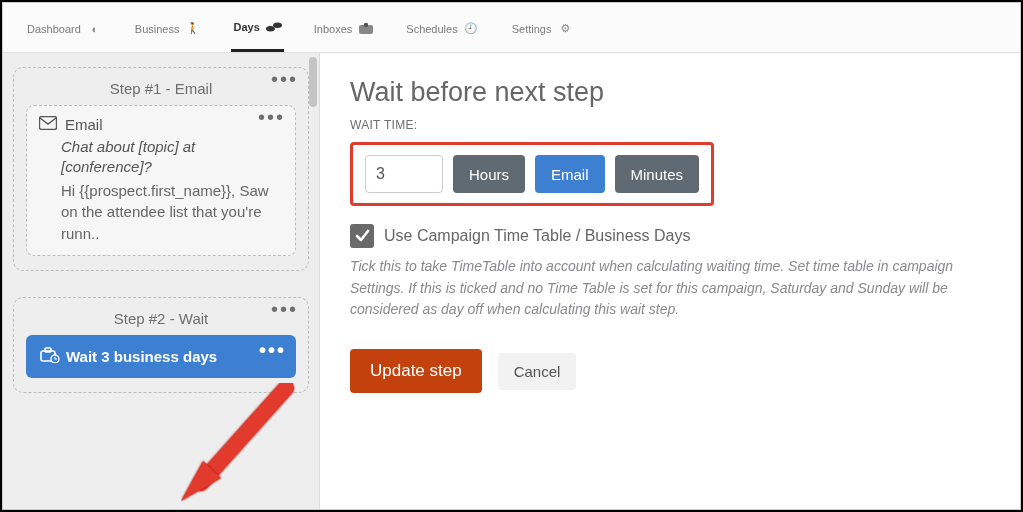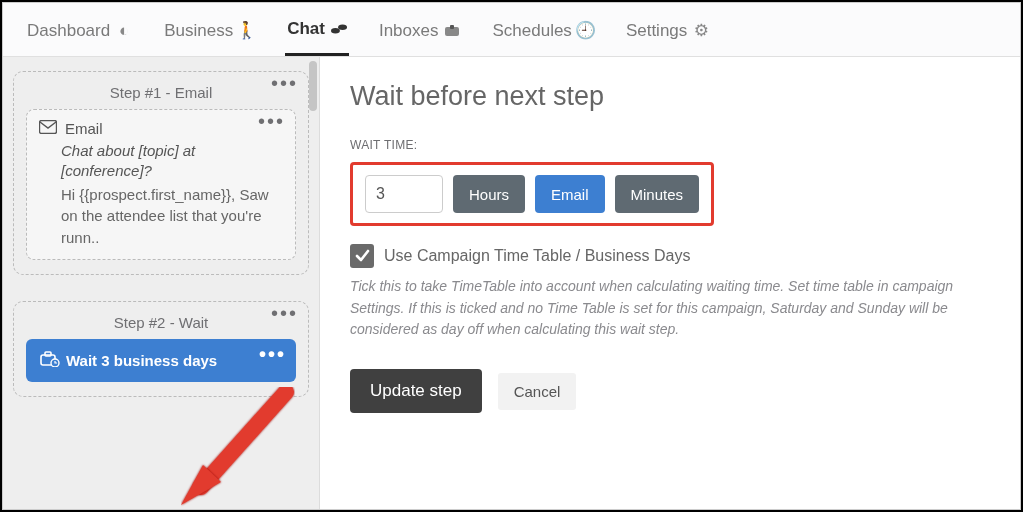--- a/index.html
+++ b/index.html
@@ -1,63 +1,63 @@
 <!DOCTYPE html>
 <html><head>
 <meta charset="utf-8">
 <style>
   * { box-sizing: border-box; margin: 0; padding: 0; font-family: "Segoe UI", Arial, sans-serif; }
   body { background: #fff; width:1023px; height:512px; overflow:hidden; border:2px solid #000; }
   .app { width:100%; height:100%; display:flex; flex-direction:column; border:1px solid #ccc; }
   .tabs { display:flex; gap:28px; padding:10px 22px 0 22px; background:#fbfbfc; border-bottom:1px solid #e0e0e0; }
-  .tab { color:#7a7a7a; font-size:17px; padding:6px 2px 14px 2px; display:flex; align-items:center; gap:6px; cursor:pointer; }
+  .tab { color:#7a7a7a; font-size:11px; padding:6px 2px 14px 2px; display:flex; align-items:center; gap:6px; cursor:pointer; }
   .tab.active { color:#333; font-weight:700; border-bottom:3px solid #222; }
   .tab-ico { width:16px; height:16px; display:inline-flex; align-items:center; justify-content:center; color:#888; }
   .body { flex:1; display:flex; overflow:hidden; }
   .sidebar { width:317px; background:#eeeeee; border-right:1px solid #dcdcdc; padding:14px 10px; position:relative; overflow:hidden; }
   .scrolltrack { position:absolute; right:2px; top:4px; width:8px; height:50px; background:#c5c5c5; border-radius:4px; }
   .step-card { border:1px dashed #bbb; border-radius:10px; background:#eee; padding:10px 12px 14px 12px; margin-bottom:26px; position:relative; }
   .step-title { text-align:center; color:#6f6f72; font-size:15px; margin:2px 0 8px 0; }
   .dots { position:absolute; right:10px; top:6px; color:#6f6f72; font-size:20px; letter-spacing:2px; line-height:10px; cursor:pointer; }
   .email-box { border:1px dashed #bbb; border-radius:8px; background:#f6f6f6; padding:10px 12px; position:relative; }
   .email-head { display:flex; align-items:center; gap:8px; color:#555; font-weight:400; font-size:15px; }
   .email-sub { margin:4px 0 2px 22px; color:#555; font-weight:400; font-style:italic; font-size:15px; line-height:1.35; }
   .email-body { margin-left:22px; color:#666; font-size:15px; line-height:1.45; }
   .wait-chip { background:#3d7fd1; color:#fff; border-radius:6px; padding:12px 14px; display:flex; align-items:center; gap:6px; position:relative; font-weight:700; font-size:15px; }
   .wait-chip .dots { color:#fff; top:10px; }
   .main { flex:1; padding:24px 30px; color:#555; background:#fff; overflow:auto; }
-  h1 { font-size:27px; font-weight:500; color:#666; margin-bottom:26px; }
+  h1 { font-size:27px; font-weight:500; color:#666; margin-bottom:10px; }
   .label { font-size:12px; color:#6d6d70; letter-spacing:0.3px; margin-bottom:10px; }
   .hl { border:3px solid #e23b2e; border-radius:4px; padding:10px 12px; display:inline-flex; gap:10px; align-items:center; }
   .num { width:78px; height:38px; border:1px solid #ccc; border-radius:4px; padding:0 10px; font-size:16px; color:#555; background:#fff; }
   .unit { height:38px; padding:0 16px; border:none; border-radius:4px; background:#5f6a72; color:#fff; font-size:15px; cursor:pointer; }
   .unit.sel { background:#3d7fd1; }
   .chkrow { display:flex; align-items:center; gap:10px; margin-top:18px; color:#666; font-size:16px; }
   .chk { width:24px; height:24px; border-radius:3px; background:#6a6a6a; display:flex; align-items:center; justify-content:center; color:#fff; cursor:pointer; }
   .help { margin-top:8px; color:#8a8a8e; font-style:italic; font-size:14px; line-height:1.55; max-width:640px; }
   .actions { margin-top:28px; display:flex; gap:16px; align-items:center; }
-  .primary { background:#404040; color:#fff; border:none; border-radius:4px; padding:12px 20px; font-size:17px; cursor:pointer; }
+  .primary { background:#c2410c; color:#fff; border:none; border-radius:4px; padding:12px 20px; font-size:17px; cursor:pointer; }
   .secondary { background:#f2f2f2; color:#555; border:none; border-radius:3px; padding:10px 16px; font-size:15px; cursor:pointer; }
   .arrow { position:absolute; left:178px; top:330px; pointer-events:none; }
 </style>
 </head>
 <body>
 
 <div class="app">
   <div class="tabs">
     <div class="tab">
       <span>Dashboard</span>
       <span class="tab-ico">◐</span>
     </div>
     <div class="tab">
       <span>Business</span>
       <span class="tab-ico">🚶</span>
     </div>
     <div class="tab active">
-      <span>Chat</span>
+      <span>Days</span>
       <span class="tab-ico">
         <svg width="18" height="12" viewBox="0 0 18 12">
             <ellipse cx="5" cy="8" rx="5" ry="3" fill="#333"></ellipse>
             <ellipse cx="13" cy="4" rx="5" ry="3" fill="#333"></ellipse>
           </svg>
       </span>
     </div>
     <div class="tab">
       <span>Inboxes</span>
       <span class="tab-ico">

